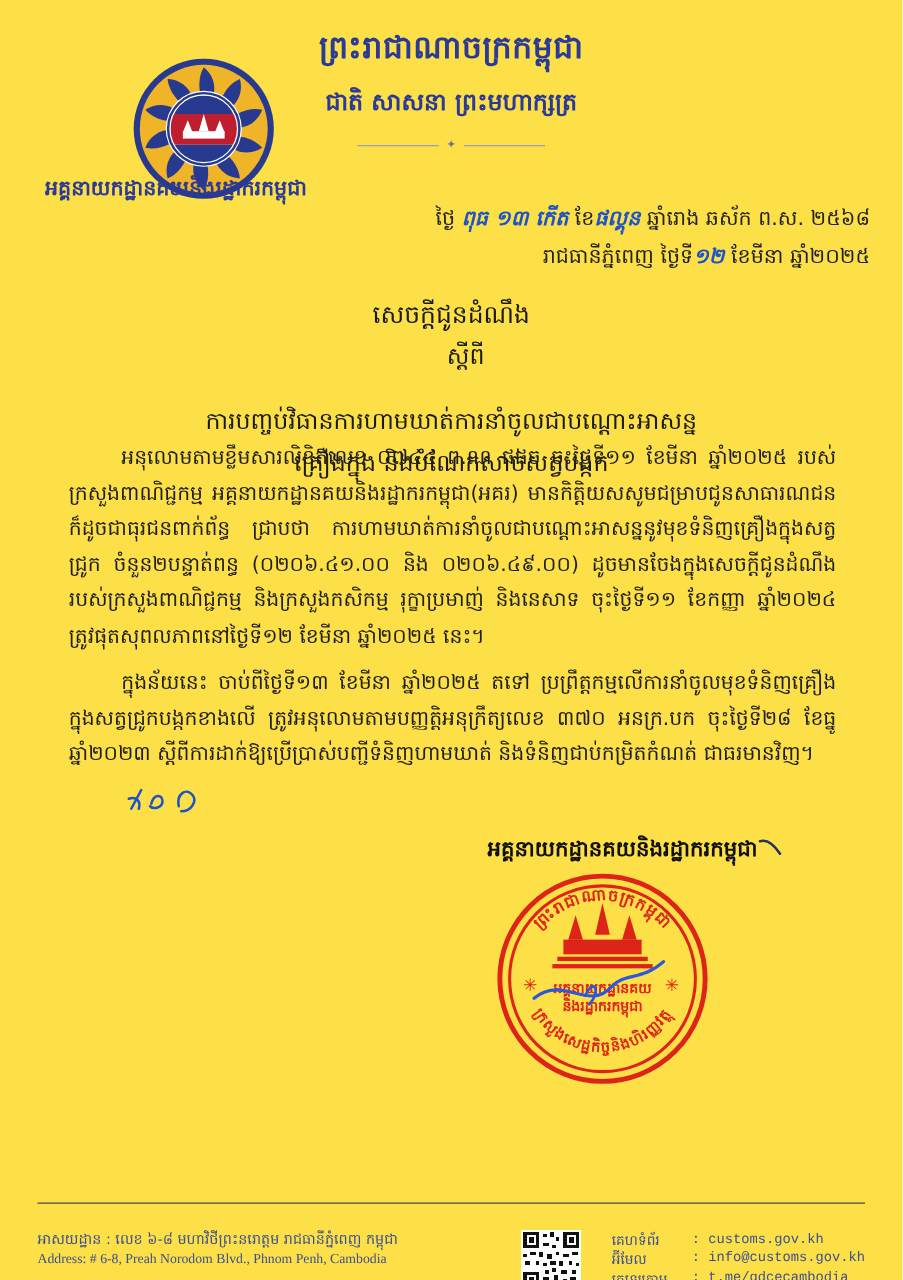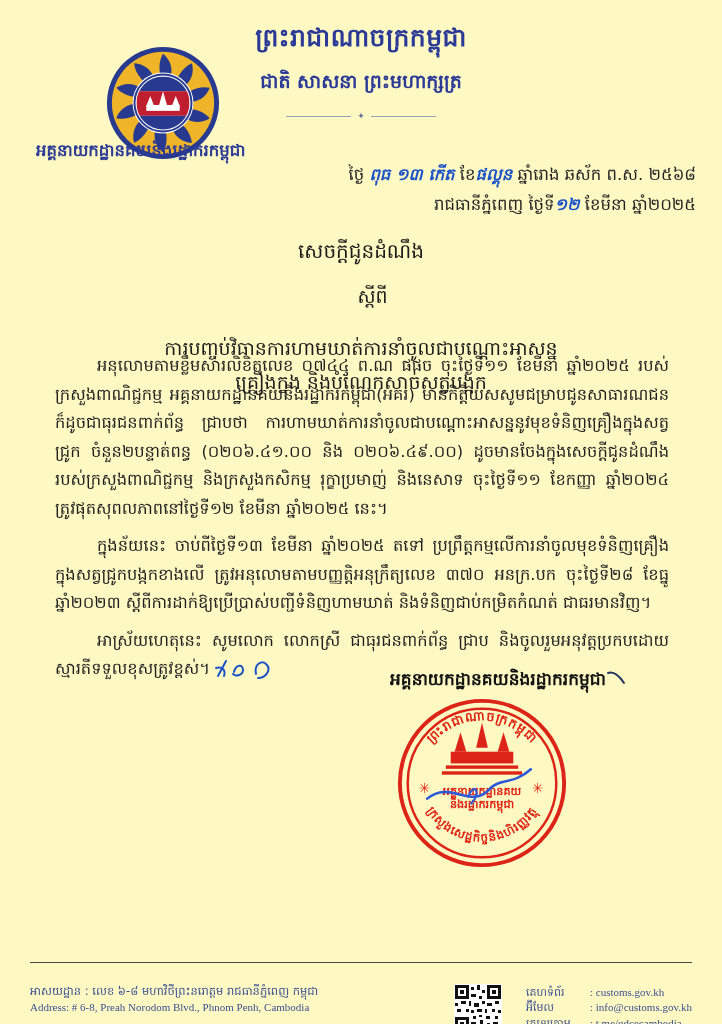--- a/index.html
+++ b/index.html
@@ -1,18 +1,18 @@
 <!DOCTYPE html>
 <html><head>
 <meta charset="utf-8">
 <style>
   html,body{margin:0;padding:0;background:#ffffff;}
   .page{
     position:relative; width:722px; height:1024px; margin:0 auto;
-    background:#fef9c3; overflow:hidden;
+    background:#fde047; overflow:hidden;
     font-family:"DejaVu Sans", sans-serif; color:#222;
   }
   
   .hdr{position:absolute;top:22px;left:0;width:100%;text-align:center;}
   .hdr .kingdom{font-size:25px;font-weight:bold;color:#2b3a96;letter-spacing:.5px;}
   .hdr .motto{margin-top:11px;font-size:19px;font-weight:bold;color:#2b3a96;}
   .hdr .divider{margin:14px auto 0;display:flex;align-items:center;justify-content:center;width:150px;color:#8a8fb0;}
   .hdr .divider:before,.hdr .divider:after{content:"";flex:1;border-top:1.5px solid #9aa0bd;}
   .hdr .divider span{padding:0 6px;font-size:9px;color:#6b7199;}
   
@@ -21,40 +21,40 @@
   .lh{position:absolute;left:36px;top:140px;width:330px;}
   .lh .dept{font-size:16.5px;font-weight:bold;color:#2b3a96;}
   .lh .ref{margin-top:9px;font-size:15.5px;font-weight:bold;color:#2b3a96;}
   .lh .ref .suffix{letter-spacing:4px;}
   .hw{color:#1d53c8;font-style:italic;font-weight:bold;}
   
   .dateblock{position:absolute;right:26px;top:160px;width:440px;text-align:right;font-size:16.5px;color:#232323;line-height:1.8;}
   
   .titleblock{position:absolute;top:238px;left:0;width:100%;text-align:center;color:#1b1b1b;font-weight:normal;}
   .titleblock .t1{font-size:20px;}
-  .titleblock .t2{font-size:19px;margin-top:16px;padding-left:23px;}
+  .titleblock .t2{font-size:19px;margin-top:4px;padding-left:23px;}
   .titleblock .t3{font-size:19px;margin-top:24px;}
   .titleblock .t4{font-size:19px;margin-top:6px;}
   
   .bodytext{position:absolute;left:55px;top:352px;width:614px;font-size:16.3px;line-height:1.75;text-align:justify;color:#1f1f1f;}
   .bodytext p{margin:0 0 9px 0;text-indent:42px;}
   .inline-scribble{vertical-align:middle;margin-left:4px;}
   
   .sig{position:absolute;left:322px;top:668px;width:372px;text-align:center;}
   .sig .sigtitle{font-size:17px;font-weight:bold;color:#101010;white-space:nowrap;}
   .stampwrap{position:relative;margin:2px auto 0;width:176px;transform:translateX(-26px);}
   
   .footer{position:absolute;left:30px;top:962px;width:662px;border-top:1.5px solid #4a4a4a;padding-top:21px;display:flex;justify-content:space-between;}
   .f-left{font-size:11.5px;color:#3b4f93;line-height:15.5px;}
   .f-left .en{font-family:"Liberation Serif", serif;font-size:11px;}
   .f-right{display:flex;align-items:center;gap:24px;}
   .f-rows{font-size:11px;color:#3b4f93;line-height:15.5px;}
   .f-rows .row{display:flex;}
   .f-rows .lab{width:64px;}
-  .f-rows .val{font-family:Liberation Serif, serif;}
+  .f-rows .val{font-family:Liberation Mono, monospace;}
 </style>
 </head>
 <body>
 
 <div class="page">
 
   <div class="hdr">
     <div class="kingdom">ព្រះរាជាណាចក្រកម្ពុជា</div>
     <div class="motto">ជាតិ សាសនា ព្រះមហាក្សត្រ</div>
     <div class="divider">
@@ -113,21 +113,21 @@
   <div class="titleblock">
     <div class="t1">សេចក្តីជូនដំណឹង</div>
     <div class="t2">ស្តីពី</div>
     <div class="t3">ការបញ្ចប់វិធានការហាមឃាត់ការនាំចូលជាបណ្តោះអាសន្ន</div>
     <div class="t4">គ្រឿងក្នុង និងបំណែកសាច់សត្វបង្កក</div>
   </div>
 
   <div class="bodytext">
     <p>អនុលោមតាមខ្លឹមសារលិខិតលេខ ០៧៤៤ ព.ណ ផផច ចុះថ្ងៃទី១១ ខែមីនា ឆ្នាំ២០២៥ របស់ក្រសួងពាណិជ្ជកម្ម អគ្គនាយកដ្ឋានគយនិងរដ្ឋាករកម្ពុជា(អគរ) មានកិត្តិយសសូមជម្រាបជូនសាធារណជន ក៏ដូចជាធុរជនពាក់ព័ន្ធ ជ្រាបថា ការហាមឃាត់ការនាំចូលជាបណ្តោះអាសន្ននូវមុខទំនិញគ្រឿងក្នុងសត្វជ្រូក ចំនួន២បន្ទាត់ពន្ធ (០២០៦.៤១.០០ និង ០២០៦.៤៩.០០) ដូចមានចែងក្នុងសេចក្តីជូនដំណឹងរបស់ក្រសួងពាណិជ្ជកម្ម និងក្រសួងកសិកម្ម រុក្ខាប្រមាញ់ និងនេសាទ ចុះថ្ងៃទី១១ ខែកញ្ញា ឆ្នាំ២០២៤ ត្រូវផុតសុពលភាពនៅថ្ងៃទី១២ ខែមីនា ឆ្នាំ២០២៥ នេះ។</p>
     <p>ក្នុងន័យនេះ ចាប់ពីថ្ងៃទី១៣ ខែមីនា ឆ្នាំ២០២៥ តទៅ ប្រព្រឹត្តកម្មលើការនាំចូលមុខទំនិញគ្រឿងក្នុងសត្វជ្រូកបង្កកខាងលើ ត្រូវអនុលោមតាមបញ្ញត្តិអនុក្រឹត្យលេខ ៣៧០ អនក្រ.បក ចុះថ្ងៃទី២៨ ខែធ្នូ ឆ្នាំ២០២៣ ស្តីពីការដាក់ឱ្យប្រើប្រាស់បញ្ជីទំនិញហាមឃាត់ និងទំនិញជាប់កម្រិតកំណត់ ជាធរមានវិញ។</p>
-    <p><span>អាស្រ័យហេតុនេះ សូមលោក លោកស្រី ជាធុរជនពាក់ព័ន្ធ ជ្រាប និងចូលរួមអនុវត្តប្រកបដោយស្មារតីទទួលខុសត្រូវខ្ពស់។</span><svg class="inline-scribble" width="64" height="24" viewBox="0 0 64 24">
+    <p><svg class="inline-scribble" width="64" height="24" viewBox="0 0 64 24">
           <g fill="none" stroke="#1d53c8" stroke-width="2" stroke-linecap="round">
             <path d="M4,18 L12,3 M2,10 C8,8 12,12 10,18"></path>
             <path d="M20,14 c 2,-8 9,-8 9,-2 c 0,5 -7,7 -10,4"></path>
             <path d="M42,16 c -2,-10 6,-15 11,-9 c 4,5 -1,13 -9,13"></path>
           </g>
         </svg></p>
   </div>
 
   <div class="sig">
     <div class="sigtitle"><span>អគ្គនាយកដ្ឋានគយនិងរដ្ឋាករកម្ពុជា</span><svg width="20" height="16" viewBox="0 0 20 16" style="vertical-align:baseline">

